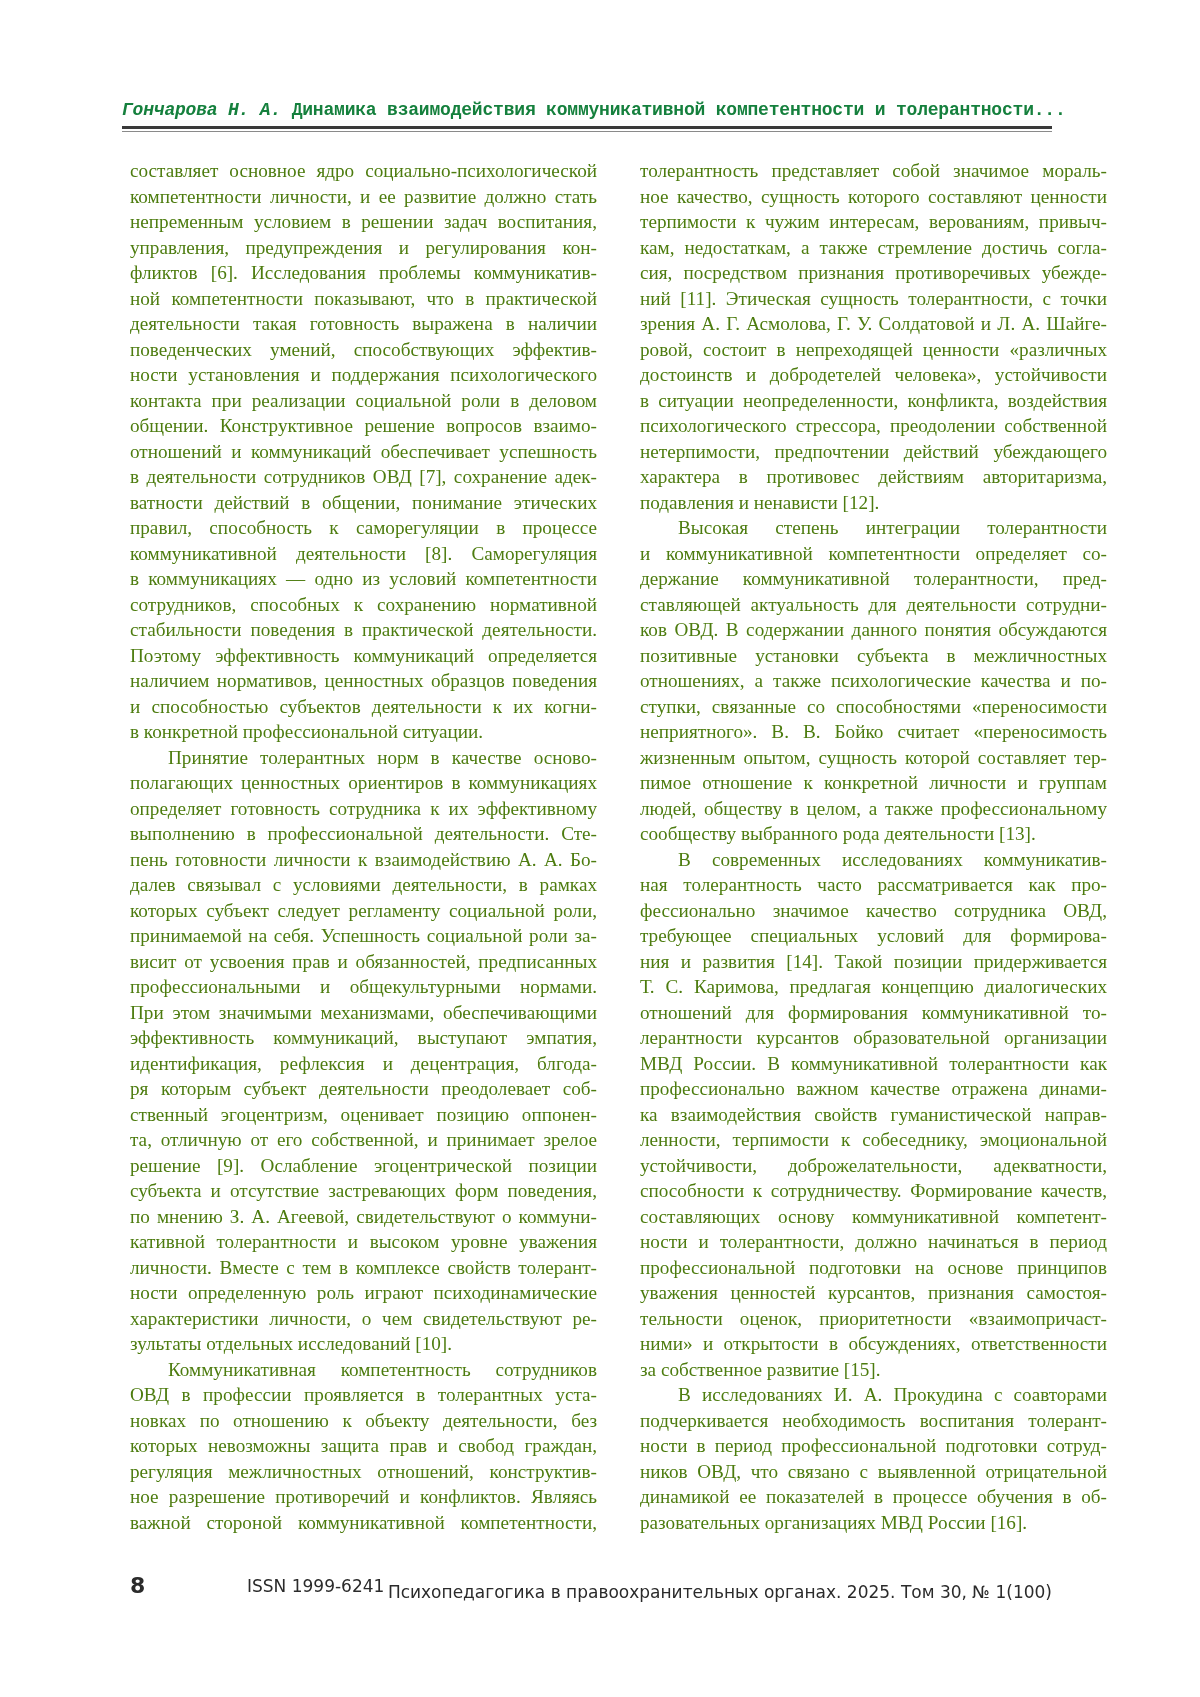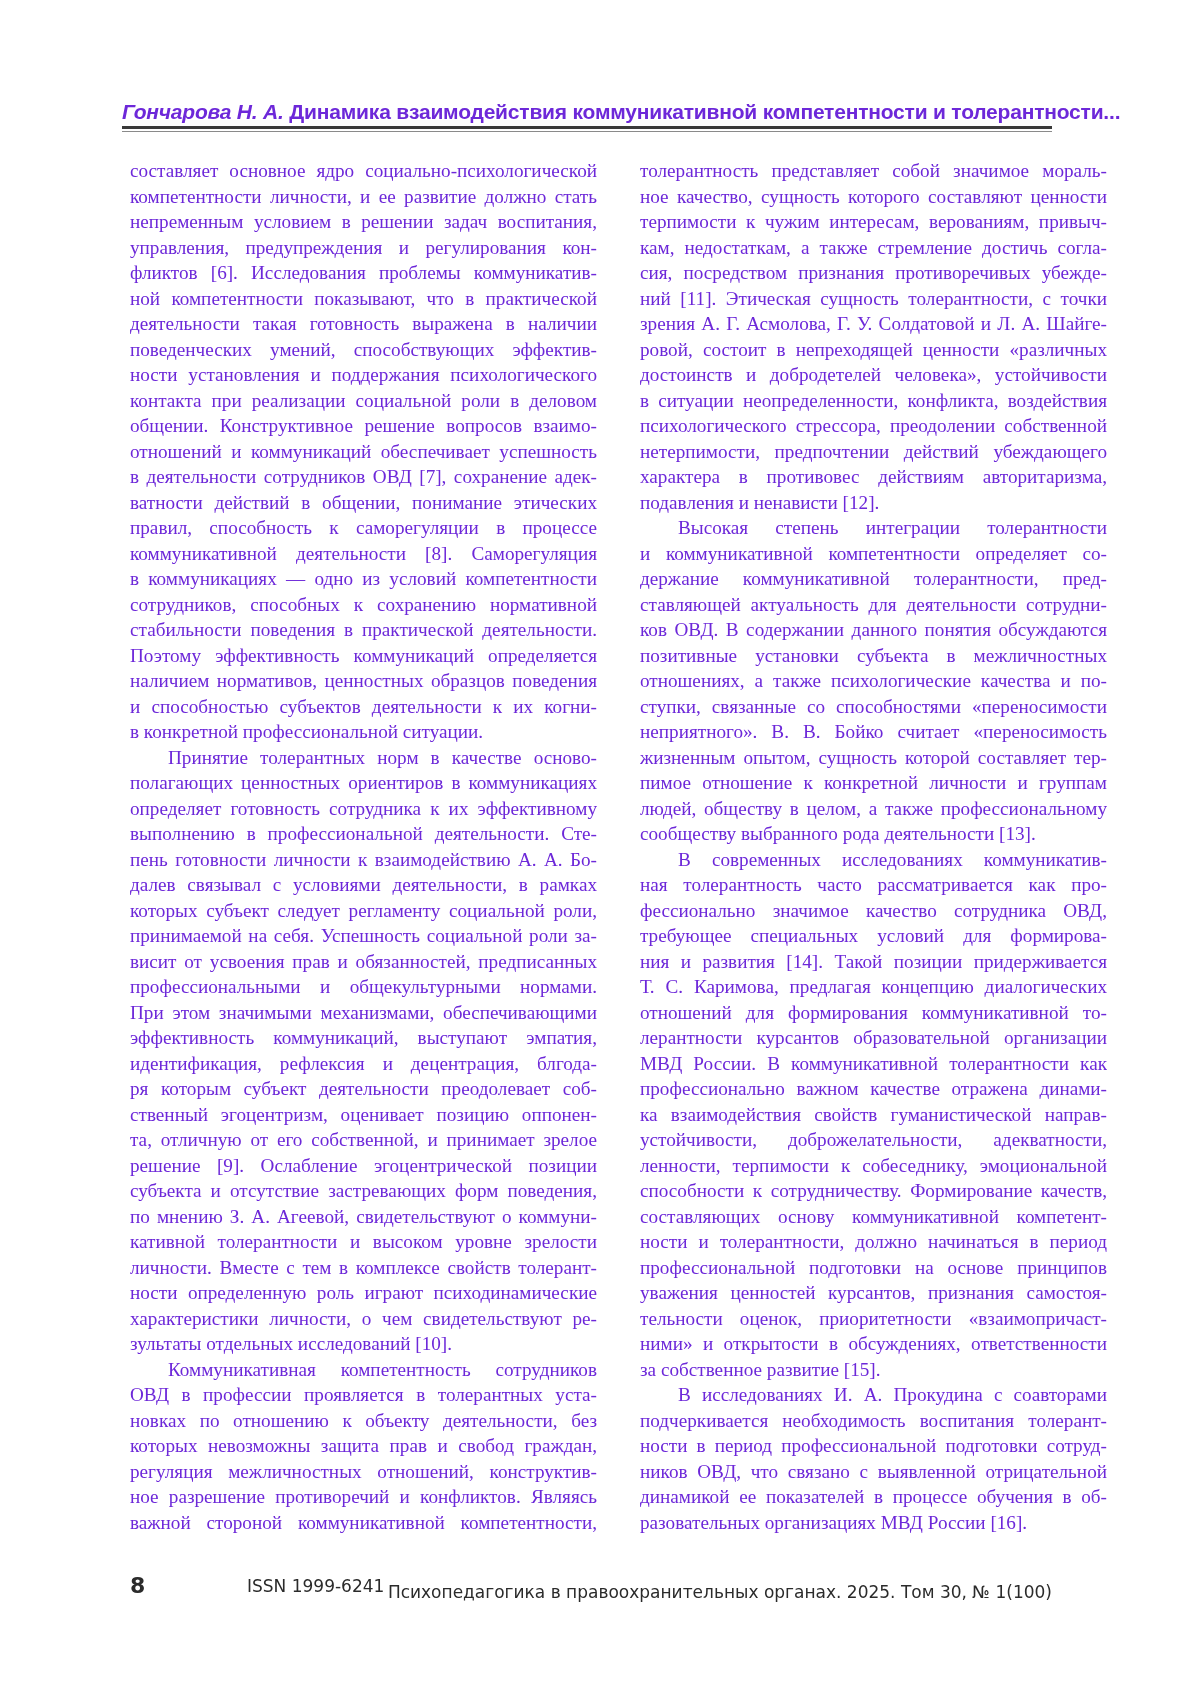--- a/index.html
+++ b/index.html
@@ -1,34 +1,34 @@
 <!DOCTYPE html>
 <html><head>
 <meta charset="utf-8">
 <style>
   html, body { margin: 0; padding: 0; background: #ffffff; }
   body { width: 1200px; height: 1697px; position: relative; overflow: hidden; }
   .page { position: absolute; left: 0; top: 0; width: 1200px; height: 1697px; background: #fff; }
   .running-header {
     position: absolute; left: 122px; top: 100px; width: 930px;
-    font-family: Liberation Sans, sans-serif;
-    font-weight: bold; font-size: 21px; color: #6d28d9;
+    font-family: Liberation Mono, monospace;
+    font-weight: bold; font-size: 18px; color: #15803d;
     white-space: nowrap; letter-spacing: -0.2px;
   }
   .running-header .author { font-style: italic; }
   .header-rule-thick {
     position: absolute; left: 122px; top: 126px; width: 930px; height: 3px; background: #3a3a3a;
   }
   .header-rule-thin {
     position: absolute; left: 122px; top: 131px; width: 930px; height: 1px; background: #8a8a8a;
   }
   .column {
     position: absolute; top: 158px; width: 467px;
     font-family: "Liberation Serif", "DejaVu Serif", serif;
-    font-size: 19.2px; line-height: 25.5px; color: #6d28d9;
+    font-size: 19.2px; line-height: 25.5px; color: #4d7c0f;
   }
   .col-left { left: 130px; }
   .col-right { left: 640px; }
   .line { display: block; white-space: nowrap; text-align: justify; text-align-last: justify; height: 25.5px; overflow: hidden; }
   .line.last { text-align-last: left; }
   .line.indent { padding-left: 38px; }
   .footer {
     position: absolute; top: 1573px; left: 130px; width: 922px; height: 30px;
     font-family: "DejaVu Sans", "Liberation Sans", sans-serif; color: #2b2b2b;
   }
@@ -83,21 +83,21 @@
       <span class="line">профессиональными и общекультурными нормами.</span>
       <span class="line">При этом значимыми механизмами, обеспечивающими</span>
       <span class="line">эффективность коммуникаций, выступают эмпатия,</span>
       <span class="line">идентификация, рефлексия и децентрация, блгода-</span>
       <span class="line">ря которым субъект деятельности преодолевает соб-</span>
       <span class="line">ственный эгоцентризм, оценивает позицию оппонен-</span>
       <span class="line">та, отличную от его собственной, и принимает зрелое</span>
       <span class="line">решение [9]. Ослабление эгоцентрической позиции</span>
       <span class="line">субъекта и отсутствие застревающих форм поведения,</span>
       <span class="line">по мнению З. А. Агеевой, свидетельствуют о коммуни-</span>
-      <span class="line">кативной толерантности и высоком уровне зрелости</span>
+      <span class="line">кативной толерантности и высоком уровне уважения</span>
       <span class="line">личности. Вместе с тем в комплексе свойств толерант-</span>
       <span class="line">ности определенную роль играют психодинамические</span>
       <span class="line">характеристики личности, о чем свидетельствуют ре-</span>
       <span class="line last">зультаты отдельных исследований [10].</span>
       <span class="line indent">Коммуникативная компетентность сотрудников</span>
       <span class="line">ОВД в профессии проявляется в толерантных уста-</span>
       <span class="line">новках по отношению к объекту деятельности, без</span>
       <span class="line">которых невозможны защита прав и свобод граждан,</span>
       <span class="line">регуляция межличностных отношений, конструктив-</span>
       <span class="line">ное разрешение противоречий и конфликтов. Являясь</span>
@@ -135,22 +135,22 @@
       <span class="line">ная толерантность часто рассматривается как про-</span>
       <span class="line">фессионально значимое качество сотрудника ОВД,</span>
       <span class="line">требующее специальных условий для формирова-</span>
       <span class="line">ния и развития [14]. Такой позиции придерживается</span>
       <span class="line">Т. С. Каримова, предлагая концепцию диалогических</span>
       <span class="line">отношений для формирования коммуникативной то-</span>
       <span class="line">лерантности курсантов образовательной организации</span>
       <span class="line">МВД России. В коммуникативной толерантности как</span>
       <span class="line">профессионально важном качестве отражена динами-</span>
       <span class="line">ка взаимодействия свойств гуманистической направ-</span>
+      <span class="line">ленности, терпимости к собеседнику, эмоциональной</span>
       <span class="line">устойчивости, доброжелательности, адекватности,</span>
-      <span class="line">ленности, терпимости к собеседнику, эмоциональной</span>
       <span class="line">способности к сотрудничеству. Формирование качеств,</span>
       <span class="line">составляющих основу коммуникативной компетент-</span>
       <span class="line">ности и толерантности, должно начинаться в период</span>
       <span class="line">профессиональной подготовки на основе принципов</span>
       <span class="line">уважения ценностей курсантов, признания самостоя-</span>
       <span class="line">тельности оценок, приоритетности «взаимопричаст-</span>
       <span class="line">ними» и открытости в обсуждениях, ответственности</span>
       <span class="line last">за собственное развитие [15].</span>
       <span class="line indent">В исследованиях И. А. Прокудина с соавторами</span>
       <span class="line">подчеркивается необходимость воспитания толерант-</span>

